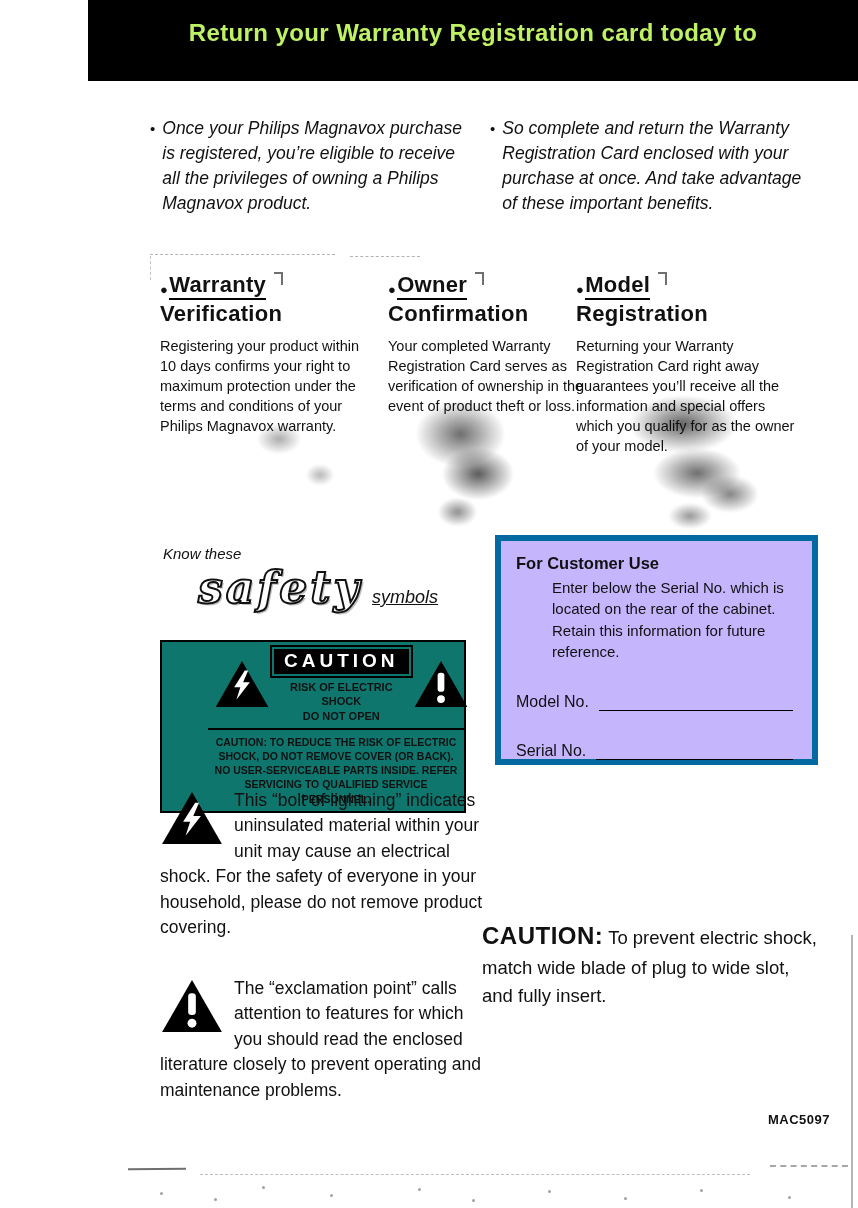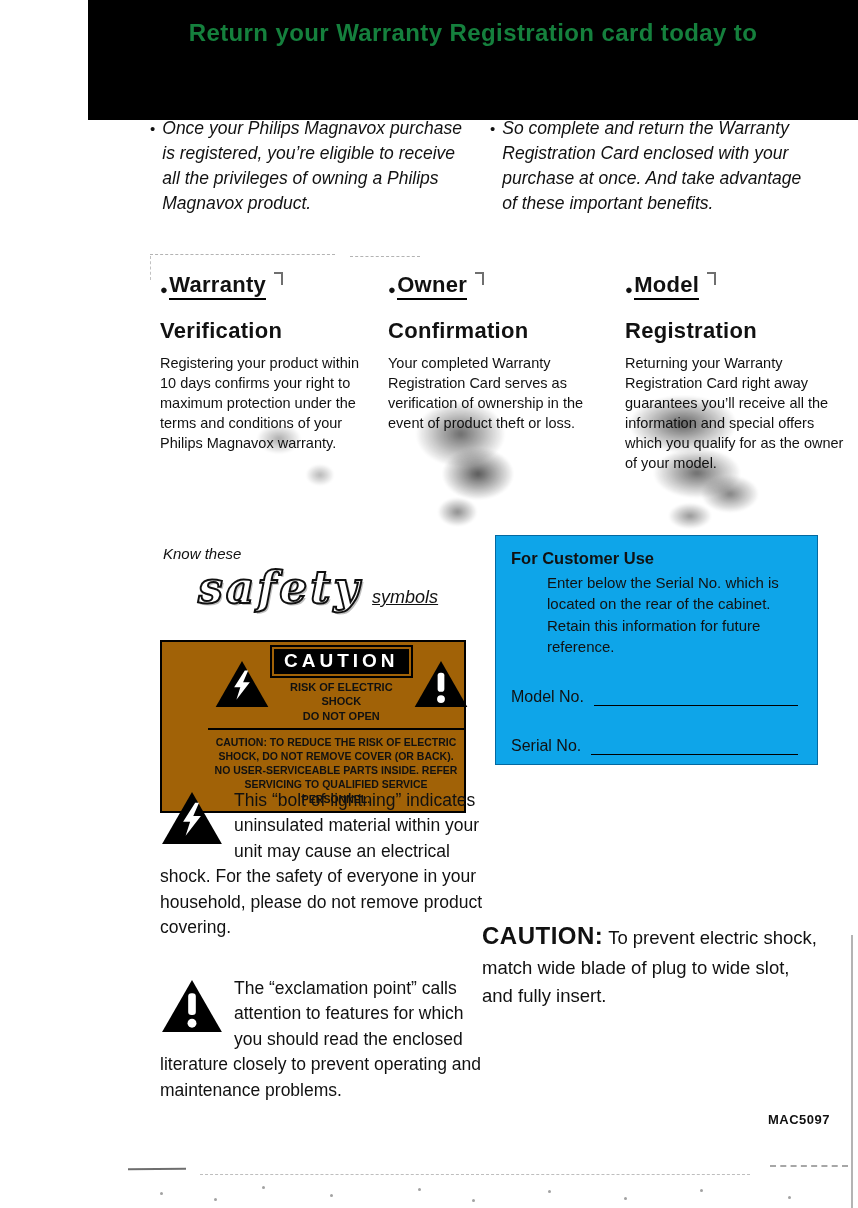--- a/index.html
+++ b/index.html
@@ -5,76 +5,76 @@
   * { margin:0; padding:0; box-sizing:border-box; }
   body { background:#e8e8e8; }
   .page {
     position:relative; width:858px; height:1208px; background:#fff;
     font-family:"Liberation Sans", sans-serif; color:#111; overflow:hidden;
     margin:0 auto;
   }
 
   
   .banner {
-    position:absolute; left:88px; top:0; width:770px; height:120px;
-    background:#000; color:#15803d; text-align:center; padding-top:13px;
+    position:absolute; left:88px; top:0; width:770px; height:81px;
+    background:#000; color:#bef264; text-align:center; padding-top:13px;
   }
   .banner-line { font-size:24px; font-weight:bold; line-height:40px; letter-spacing:.4px; }
 
   
   .intro-col { position:absolute; top:116px; font-style:italic; font-size:17.5px; line-height:1.42; display:flex; }
   .intro-left  { left:150px; width:322px; }
   .intro-right { left:490px; width:322px; }
   .bullet { margin-right:7px; font-style:normal; font-size:15px; line-height:1.7; }
 
   
   .dash { position:absolute; border-top:1px dashed #9a9a9a; opacity:.75; }
   .dash-v { position:absolute; border-left:1px dashed #9a9a9a; opacity:.6; }
   .benefit { position:absolute; top:272px; }
   .b1 { left:160px; width:214px; }
   .b2 { left:388px; width:206px; }
-  .b3 { left:625px; width:224px; }
+  .b3 { left:576px; width:224px; }
   .b-title { font-size:22px; font-weight:bold; letter-spacing:.3px; line-height:1.15; }
   .b-title .ul { border-bottom:2.5px solid #000; padding-bottom:1px; }
   .b-bullet { font-size:13px; vertical-align:-2px; margin-right:1px; }
   .corner { display:inline-block; width:9px; height:13px; border-top:2px solid #333;
             border-right:2px solid #333; margin-left:8px; opacity:.7; vertical-align:top; }
-  .b-line2 { margin-top:20px; }
+  .b-line2 { margin-top:3px; }
   .b-body { margin-top:10px; font-size:14.5px; line-height:1.38; }
 
   
   .smudge { position:absolute; border-radius:50%; pointer-events:none;
             background:radial-gradient(closest-side, rgba(12,12,12,.85), rgba(12,12,12,0) 72%);
             filter:blur(1px); }
 
   
   .know-these { position:absolute; left:163px; top:545px; font-style:italic; font-size:15px; }
   .safety-row { position:absolute; left:198px; top:562px; display:flex; align-items:baseline; }
   .safety-word {
     font-family:"DejaVu Serif", serif; font-style:italic; font-weight:bold;
     font-size:44px; letter-spacing:3px; color:#fff;
     -webkit-text-stroke:2px #111; text-shadow:2px 2px 0 rgba(0,0,0,.25);
   }
   .symbols-word { font-style:italic; font-size:18px; margin-left:10px;text-decoration:underline; }
 
   
-  .caution-box { position:absolute; left:160px; top:640px; width:306px; border:2.5px solid #000; background:#a16207;padding-left:46px; }
+  .caution-box { position:absolute; left:160px; top:640px; width:306px; border:2.5px solid #000; background:#0f766e;padding-left:46px; }
   .caution-top { display:flex; align-items:center; padding:7px 6px 5px; }
   .tri { flex:0 0 auto; }
   .caution-center { flex:1; text-align:center; padding:0 4px; }
   .caution-label { display:inline-block; background:#000; color:#fff; font-weight:bold;
                    font-size:19px; letter-spacing:4px; padding:1px 10px 2px;
                    outline:2px solid #000; outline-offset:2px; }
   .risk-text { font-size:11px; font-weight:bold; line-height:1.3; margin-top:6px; }
   .caution-bottom { border-top:2.5px solid #000; font-size:10.5px; font-weight:bold;
                     text-align:center; padding:5px 3px; line-height:1.35; }
 
   
   .customer-box { position:absolute; left:495px; top:535px; width:323px; height:230px;
-                  border:1px solid #0369a1; padding:13px 15px; background:#0ea5e9; }
+                  border:6px solid #0369a1; padding:13px 15px; background:#c4b5fd; }
   .cu-title { font-size:16.5px; font-weight:bold; }
   .cu-body { font-size:15px; line-height:1.42; margin-top:4px;margin-left:36px; }
   .cu-field { display:flex; align-items:flex-end; margin-top:31px; font-size:16px; }
   .cu-field .fline { flex:1; border-bottom:1.5px solid #000; margin-left:10px; margin-right:4px; height:1.1em; }
 
   
   .para { position:absolute; font-size:17.5px; line-height:1.45; }
   .p-lightning { left:160px; top:788px; width:324px; }
   .p-exclaim   { left:160px; top:976px; width:326px; }
   .para .tri-float { float:left; margin:2px 10px 4px 0; }

